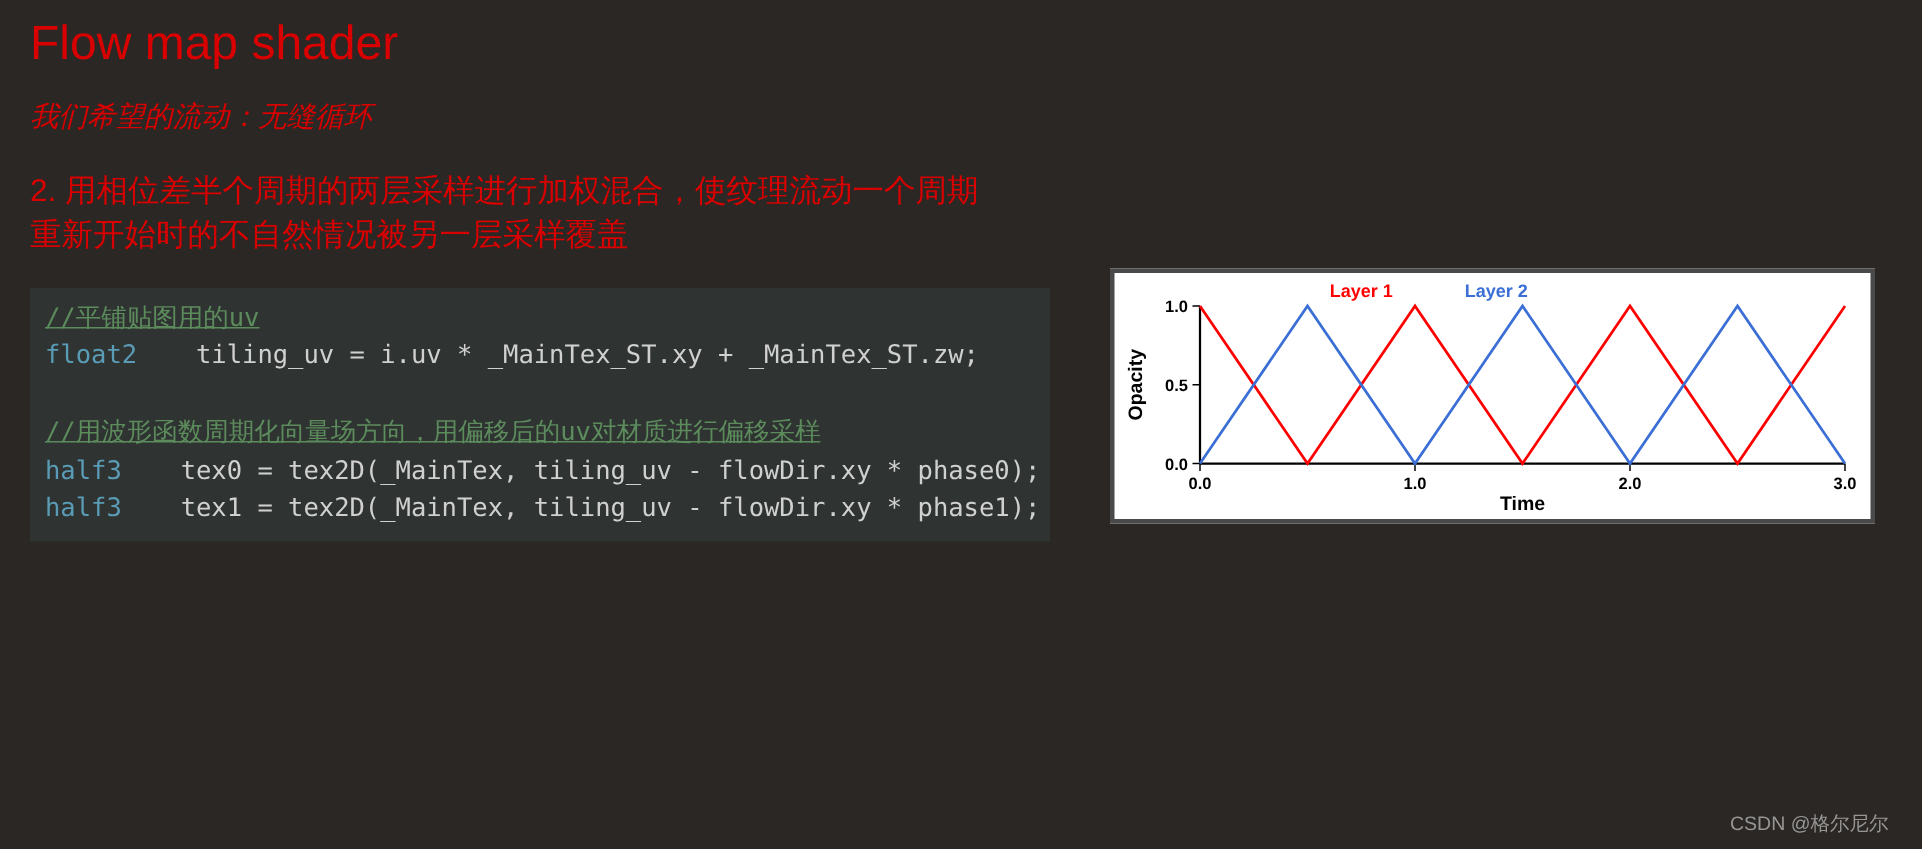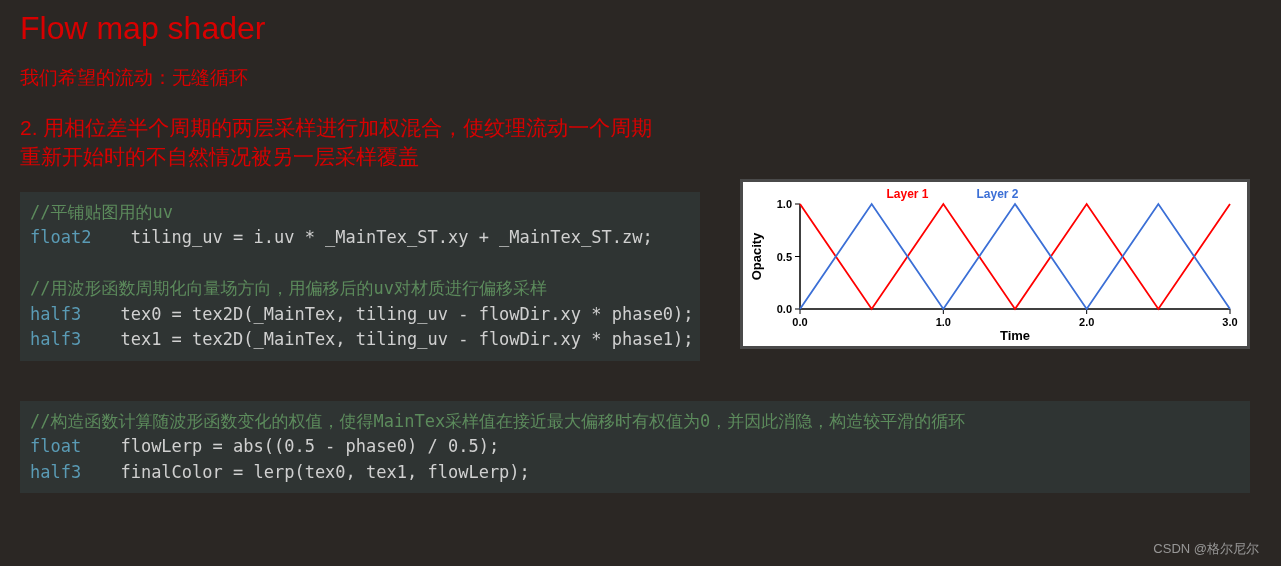--- a/index.html
+++ b/index.html
@@ -19,20 +19,21 @@
   .title {
     color: #d80000;
     font-size: 32px;
     font-weight: 500;
     margin: 0 0 18px 0;
   }
   .sub1 {
     color: #d80000;
     font-size: 19px;
     margin: 0 0 22px 0;
+    font-style: italic;
   }
   .sub2 {
     color: #d80000;
     font-size: 21px;
     line-height: 1.4;
     margin: 0 0 12px 0;
     max-width: 650px;
   }
   .content-row {
     display: flex;
@@ -49,21 +50,21 @@
     color: #d0d0d0;
   }
   .code-block.cb1 {
     width: 660px;
     margin-top: 8px;
   }
   .code-block.cb2 {
     width: 1210px;
     margin-top: 40px;
   }
-  .cmt { color: #5c8b5c; }
+  .cmt { color: #5c8b5c; text-decoration: underline; }
   .kw  { color: #5a9bb5; }
   .id  { color: #d0d0d0; margin-left: 29px; }
   .chart-wrap {
     background: #fff;
     border: 3px solid #4a4a4a;
     width: 510px;
     height: 170px;
     margin-top: -5px;
     box-sizing: border-box;
     display: flex;
@@ -122,18 +123,15 @@
             <text x="16" y="72.5" text-anchor="middle" font-size="13" font-weight="bold" fill="#000" transform="rotate(-90 16 72.5)">Opacity</text>
             <path d="M55 20 L126.66666666666666 125 L198.33333333333331 20 L270 125 L341.66666666666663 20 L413.33333333333337 125 L485 20 " stroke="#ff0000" fill="none" stroke-width="1.8"></path>
             <path d="M55 125 L126.66666666666666 20 L198.33333333333331 125 L270 20 L341.66666666666663 125 L413.33333333333337 20 L485 125 " stroke="#3b6fd6" fill="none" stroke-width="1.8"></path>
             <text x="162.5" y="14" font-size="12" font-weight="bold" fill="#ff0000" text-anchor="middle">Layer 1</text>
             <text x="252.5" y="14" font-size="12" font-weight="bold" fill="#3b6fd6" text-anchor="middle">Layer 2</text>
           </g>
       </svg>
     </div>
   </div>
 
-  <div class="code-block cb2"><span class="cmt">//构造函数计算随波形函数变化的权值，使得MainTex采样值在接近最大偏移时有权值为0，并因此消隐，构造较平滑的循环</span>
-<span class="kw">float</span><span class="id"> flowLerp = abs((0.5 - phase0) / 0.5);</span>
-<span class="kw">half3</span><span class="id"> finalColor = lerp(tex0, tex1, flowLerp);</span></div>
 </div>
 
 <div class="watermark">CSDN @格尔尼尔</div>
 
 </body></html>

